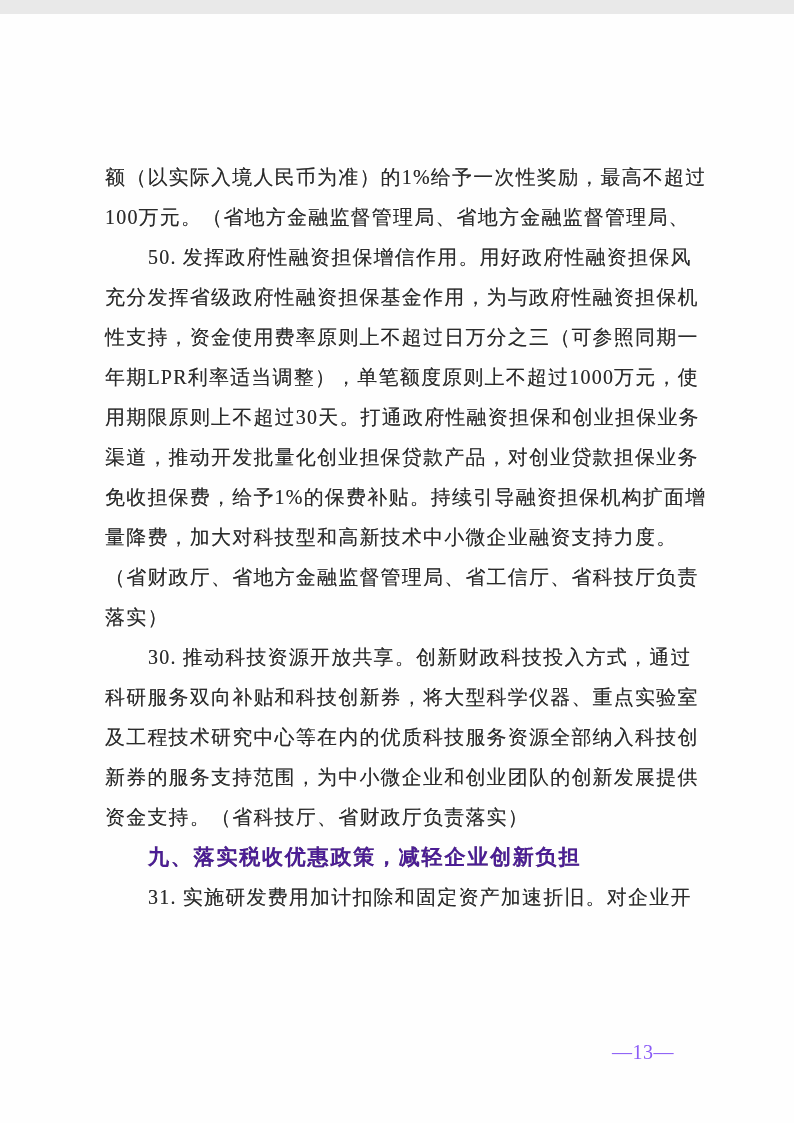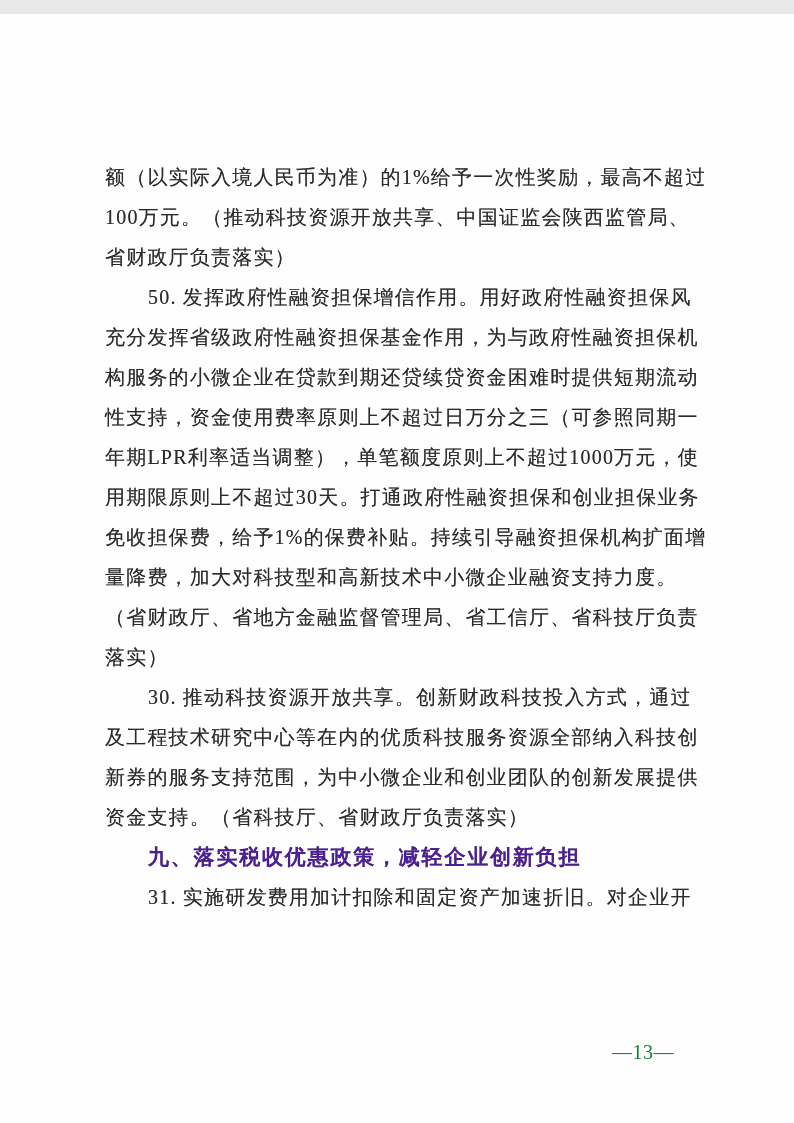--- a/index.html
+++ b/index.html
@@ -44,43 +44,43 @@
     font-size: 21px;
     letter-spacing: 1.8px;
   }
   .page-number {
     position: absolute;
     top: 1024px;
     right: 120px;
     font-size: 20px;
     line-height: 28px;
     letter-spacing: 0.5px;
-    color: #15803d;
+    color: #8b5cf6;
     font-family: "Liberation Serif", "DejaVu Serif", serif;
   }
 </style>
 </head>
 <body>
 
 <div class="page">
   <div class="content">
     <p class="ln">额（以实际入境人民币为准）的1%给予一次性奖励，最高不超过</p>
-    <p class="ln">100万元。（推动科技资源开放共享、中国证监会陕西监管局、</p>
-    <p class="ln">省财政厅负责落实）</p>
+    <p class="ln">100万元。（省地方金融监督管理局、省地方金融监督管理局、</p>
     <p class="ln ind">50. 发挥政府性融资担保增信作用。用好政府性融资担保风</p>
     <p class="ln">充分发挥省级政府性融资担保基金作用，为与政府性融资担保机</p>
-    <p class="ln">构服务的小微企业在贷款到期还贷续贷资金困难时提供短期流动</p>
     <p class="ln">性支持，资金使用费率原则上不超过日万分之三（可参照同期一</p>
     <p class="ln">年期LPR利率适当调整），单笔额度原则上不超过1000万元，使</p>
     <p class="ln">用期限原则上不超过30天。打通政府性融资担保和创业担保业务</p>
+    <p class="ln">渠道，推动开发批量化创业担保贷款产品，对创业贷款担保业务</p>
     <p class="ln">免收担保费，给予1%的保费补贴。持续引导融资担保机构扩面增</p>
     <p class="ln">量降费，加大对科技型和高新技术中小微企业融资支持力度。</p>
     <p class="ln">（省财政厅、省地方金融监督管理局、省工信厅、省科技厅负责</p>
     <p class="ln">落实）</p>
     <p class="ln ind">30. 推动科技资源开放共享。创新财政科技投入方式，通过</p>
+    <p class="ln">科研服务双向补贴和科技创新券，将大型科学仪器、重点实验室</p>
     <p class="ln">及工程技术研究中心等在内的优质科技服务资源全部纳入科技创</p>
     <p class="ln">新券的服务支持范围，为中小微企业和创业团队的创新发展提供</p>
     <p class="ln">资金支持。（省科技厅、省财政厅负责落实）</p>
     <p class="ln ind head">九、落实税收优惠政策，减轻企业创新负担</p>
     <p class="ln ind">31. 实施研发费用加计扣除和固定资产加速折旧。对企业开</p>
   </div>
   <div class="page-number">—13—</div>
 </div>
 
 </body></html>

